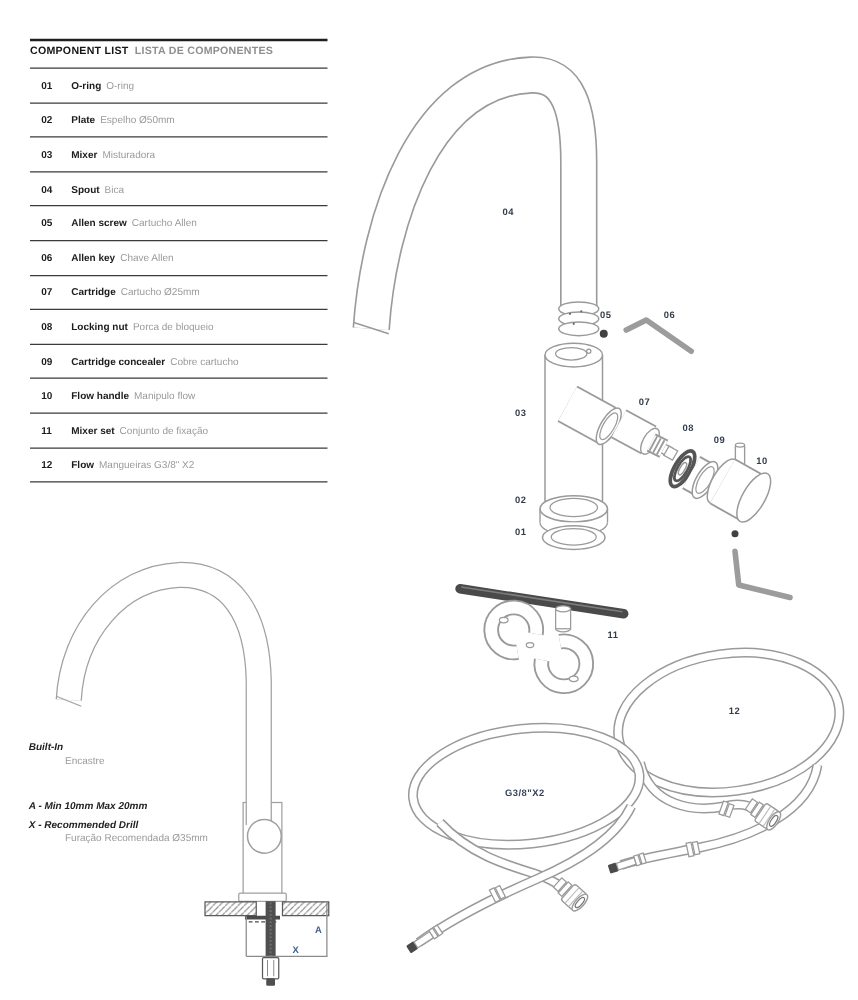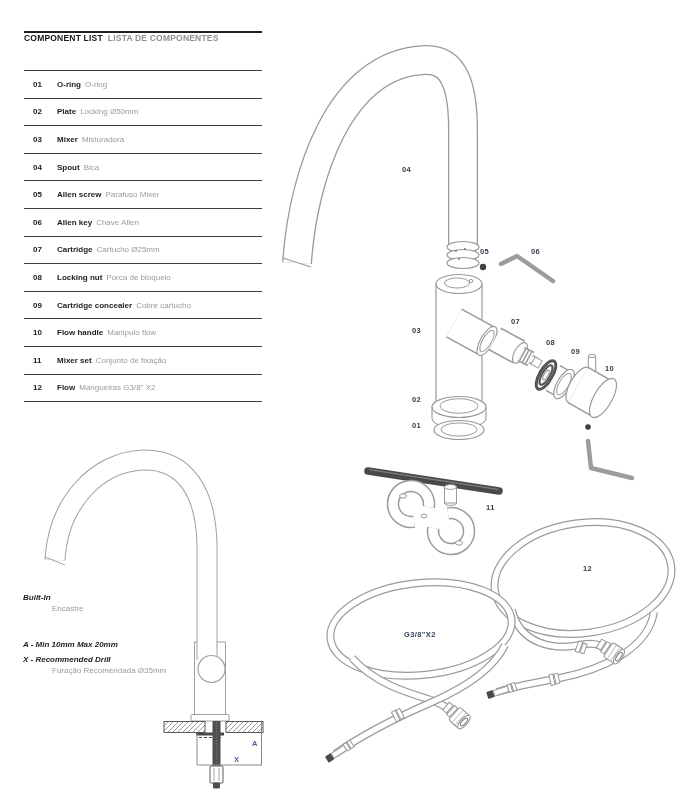--- a/index.html
+++ b/index.html
@@ -2,22 +2,22 @@
 <html><head>
 <meta charset="utf-8">
 <style>
   html,body{margin:0;padding:0;background:#fff;}
   .page{position:relative;width:686px;height:800px;background:#ffffff;overflow:hidden;
         font-family:"Liberation Sans", sans-serif;}
   svg{position:absolute;left:0;top:0;}
 
   
   .clist{position:absolute;left:24px;top:31px;width:238px;}
-  .clist .titlebar{border-top:2px solid #1f1f1f;border-bottom:1px solid #3b3b3b;height:40px;
-                   display:flex;align-items:flex-start;padding-bottom:7px;box-sizing:border-box;}
+  .clist .titlebar{border-top:2px solid #1f1f1f;border-bottom:1px solid #3b3b3b;height:24px;
+                   display:flex;align-items:center;padding-bottom:7px;box-sizing:border-box;}
   .clist .title-en{font-size:8.5px;font-weight:bold;color:#161616;letter-spacing:.2px;}
   .clist .title-pt{font-size:8.5px;color:#8f8f8f;margin-left:5px;letter-spacing:.2px;font-weight:bold;}
   .clist .row{height:27.6px;border-bottom:1px solid #3b3b3b;display:flex;align-items:center;
               box-sizing:border-box;padding-left:9px;}
   .clist .num{width:24px;font-size:8px;font-weight:bold;color:#1c1c1c;}
   .clist .en{font-size:8px;font-weight:bold;color:#1c1c1c;white-space:pre;}
   .clist .pt{font-size:8px;color:#9a9a9a;margin-left:4px;white-space:pre;}
 
   
   .plabel{position:absolute;font-size:7.5px;font-weight:bold;color:#333c4a;letter-spacing:.4px;}
@@ -219,36 +219,36 @@
       <span class="title-pt">LISTA DE COMPONENTES</span>
     </div>
     <div class="row">
         <span class="num">01</span>
         <span class="en">O-ring</span>
         <span class="pt">O-ring</span>
       </div>
     <div class="row">
         <span class="num">02</span>
         <span class="en">Plate</span>
-        <span class="pt">Locking Ø50mm</span>
+        <span class="pt">Espelho Ø50mm</span>
       </div>
     <div class="row">
         <span class="num">03</span>
         <span class="en">Mixer</span>
         <span class="pt">Misturadora</span>
       </div>
     <div class="row">
         <span class="num">04</span>
         <span class="en">Spout</span>
         <span class="pt">Bica</span>
       </div>
     <div class="row">
         <span class="num">05</span>
         <span class="en">Allen screw</span>
-        <span class="pt">Parafuso Mixer</span>
+        <span class="pt">Cartucho Allen</span>
       </div>
     <div class="row">
         <span class="num">06</span>
         <span class="en">Allen key</span>
         <span class="pt">Chave Allen</span>
       </div>
     <div class="row">
         <span class="num">07</span>
         <span class="en">Cartridge</span>
         <span class="pt">Cartucho Ø25mm</span>

